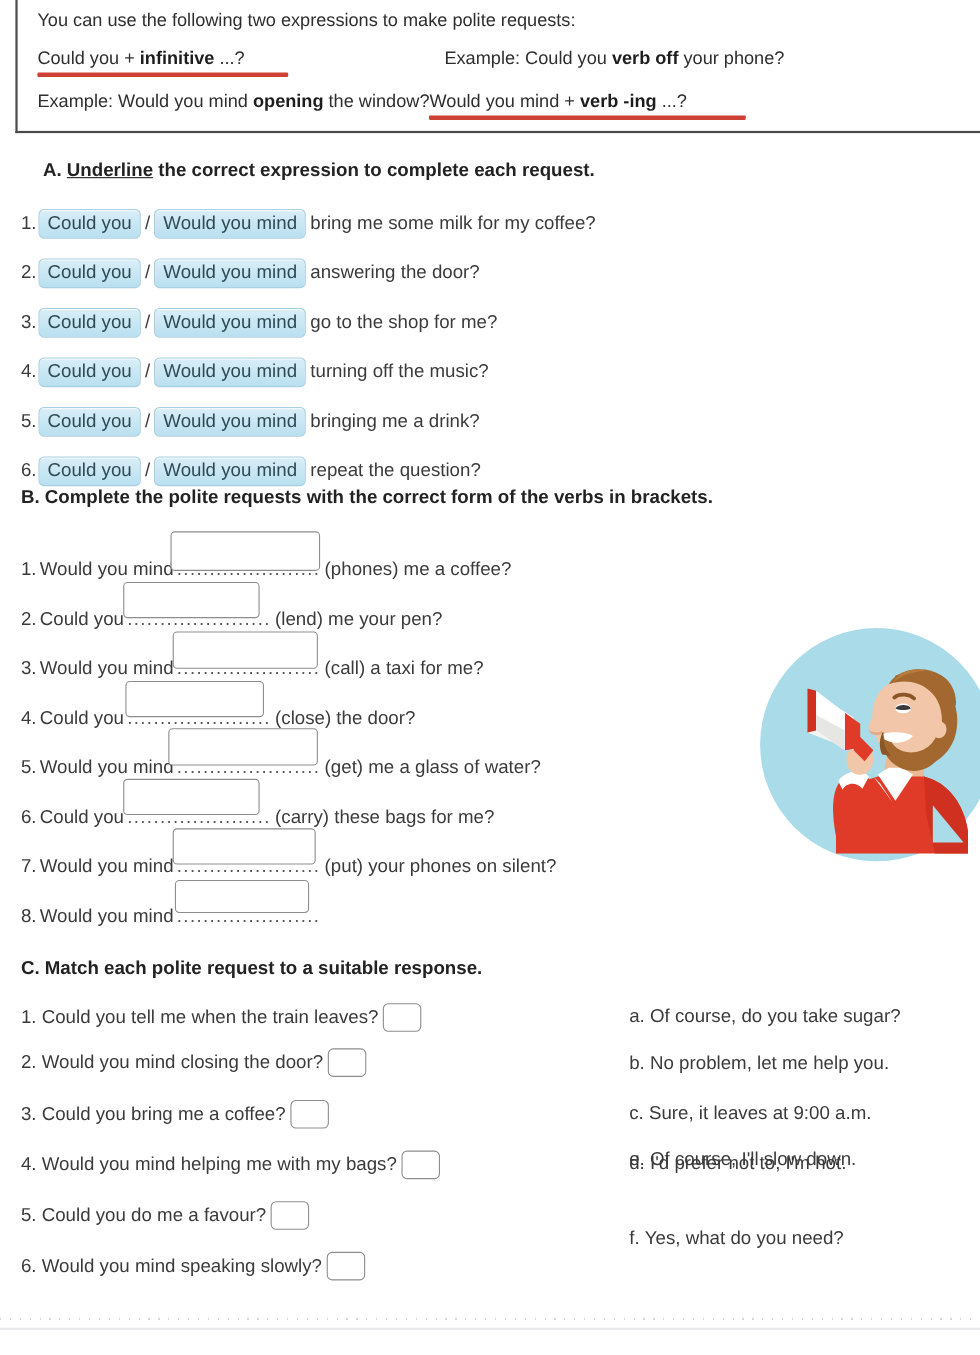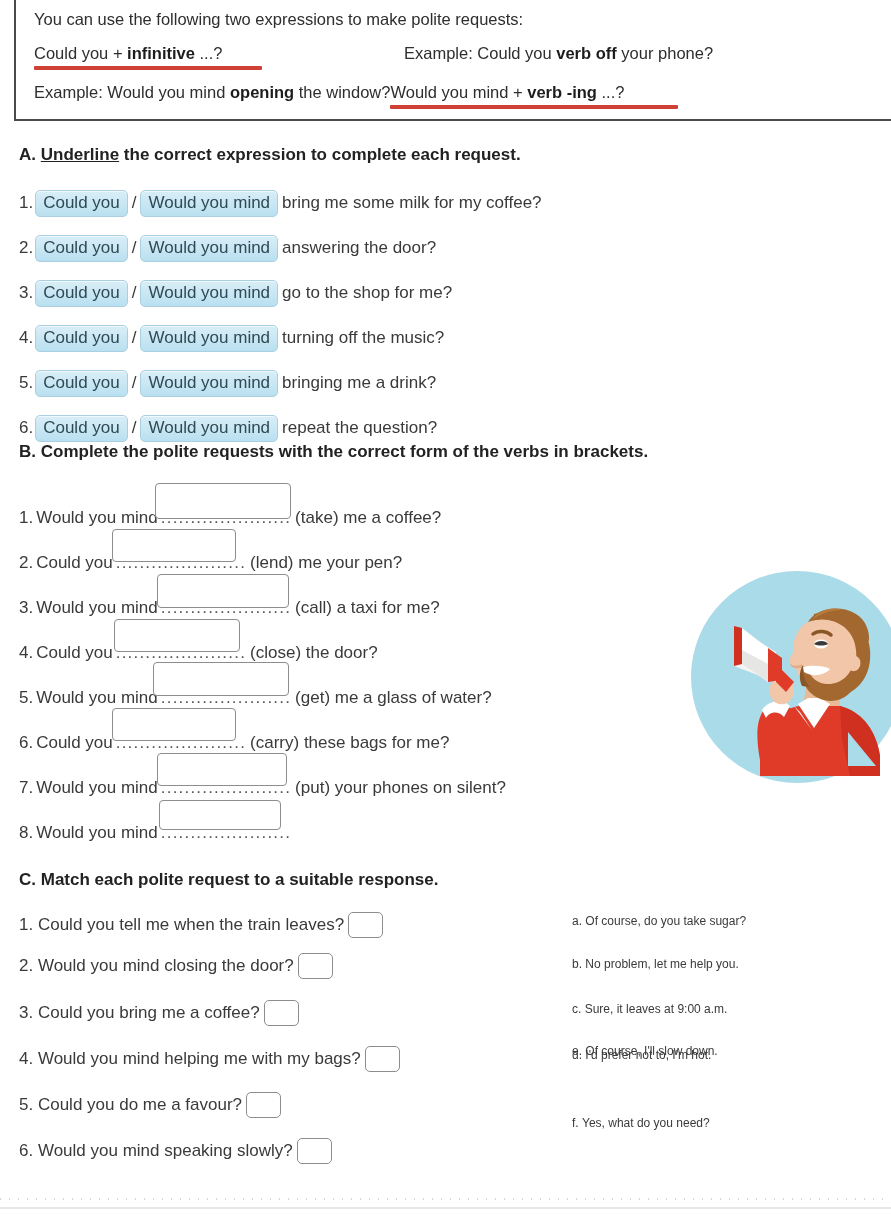--- a/index.html
+++ b/index.html
@@ -139,21 +139,21 @@
     left: 19px;
     font-size: 17px;
     color: #3a3a3a;
     white-space: nowrap;
     display: flex;
     align-items: center;
   }
   .c-right {
     position: absolute;
     left: 572px;
-    font-size: 12px;
+    font-size: 17px;
     color: #3a3a3a;
     white-space: nowrap;
   }
   .match-box {
     display: inline-block;
     width: 35px;
     height: 26px;
     background: #ffffff;
     border: 1px solid #8d8d8d;
     border-radius: 5px;
@@ -218,21 +218,21 @@
     </div>
     <div class="grammar-line ex-col">
       <span class="formula formula-2">
         <span>Would you mind + </span><b>verb -ing</b><span> ...?</span>
         <span class="rule-underline"></span>
       </span>
     </div>
   </div>
 </div>
 
-<div class="section-heading" style="top:145px;">
+<div class="section-heading" style="top:145px;margin-left:20px;">
   <span>A. </span><span class="ul">Underline</span><span> the correct expression to complete each request.</span>
 </div>
 
 <div class="a-item" style="top:190px;">
   <span class="a-num">1.</span>
   <span class="chip">Could you</span>
   <span class="slash">/</span>
   <span class="chip">Would you mind</span>
   <span class="a-tail">bring me some milk for my coffee?</span>
 </div>
@@ -279,21 +279,21 @@
 
 <div class="section-heading" style="top:442px;">B. Complete the polite requests with the correct form of the verbs in brackets.</div>
 
 <div class="b-item" style="top:508px;">
   <span class="b-lead">1.</span>
   <span class="b-lead">Would you mind</span>
   <span class="blank-wrap">
     <span class="dots">......................</span>
     <span class="answer-box" style="width:136px;height:36px;left:-6px;top:-25px;"></span>
   </span>
-  <span class="b-tail">(take) me a coffee?</span>
+  <span class="b-tail">(phones) me a coffee?</span>
 </div>
 
 <div class="b-item" style="top:553px;">
   <span class="b-lead">2.</span>
   <span class="b-lead">Could you</span>
   <span class="blank-wrap">
     <span class="dots">......................</span>
     <span class="answer-box" style="width:124px;height:33px;left:-4px;top:-24px;"></span>
   </span>
   <span class="b-tail">(lend) me your pen?</span>

